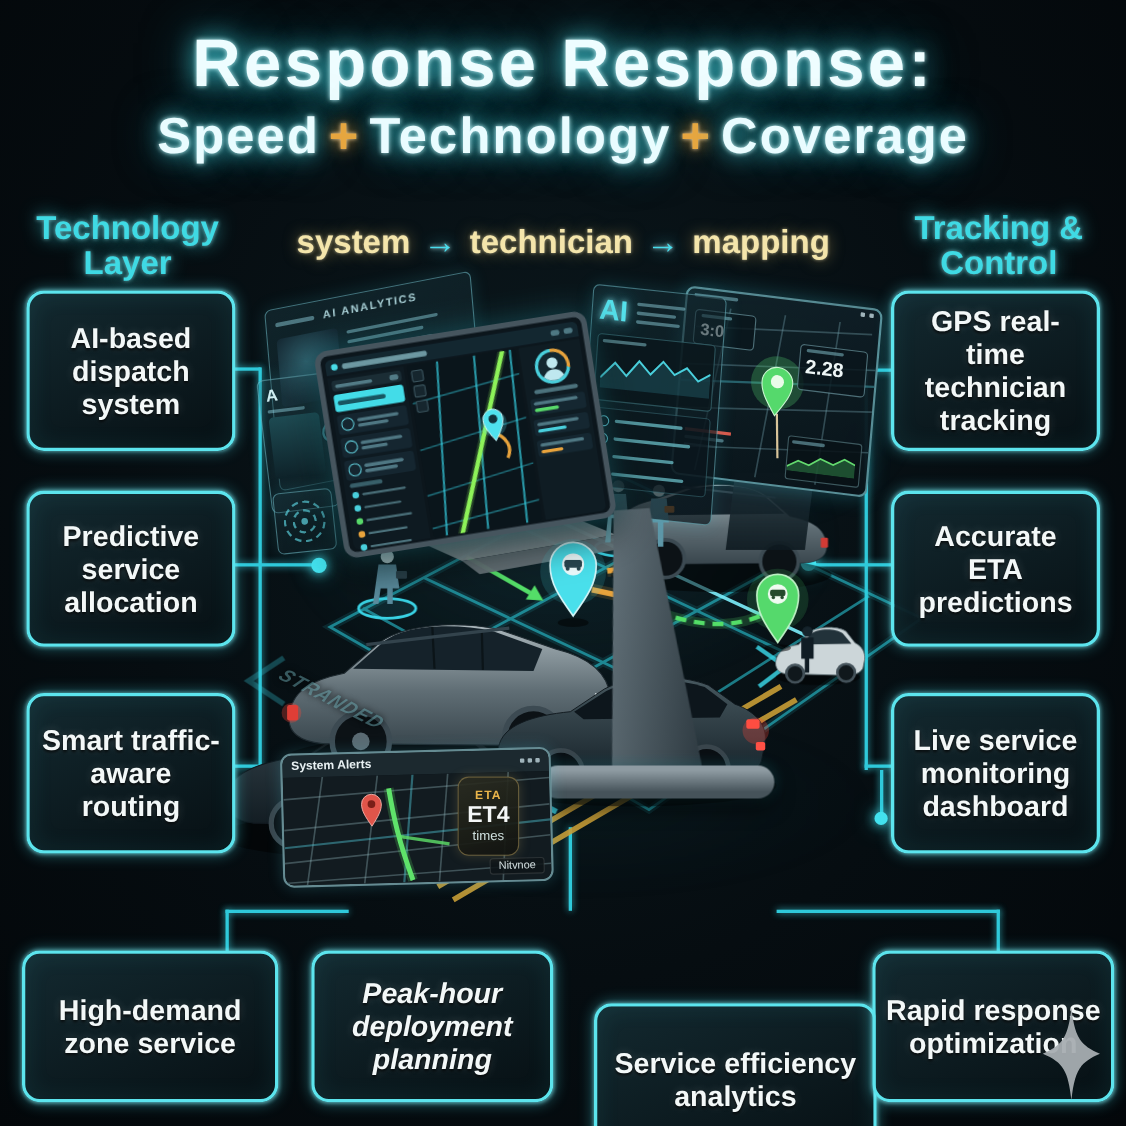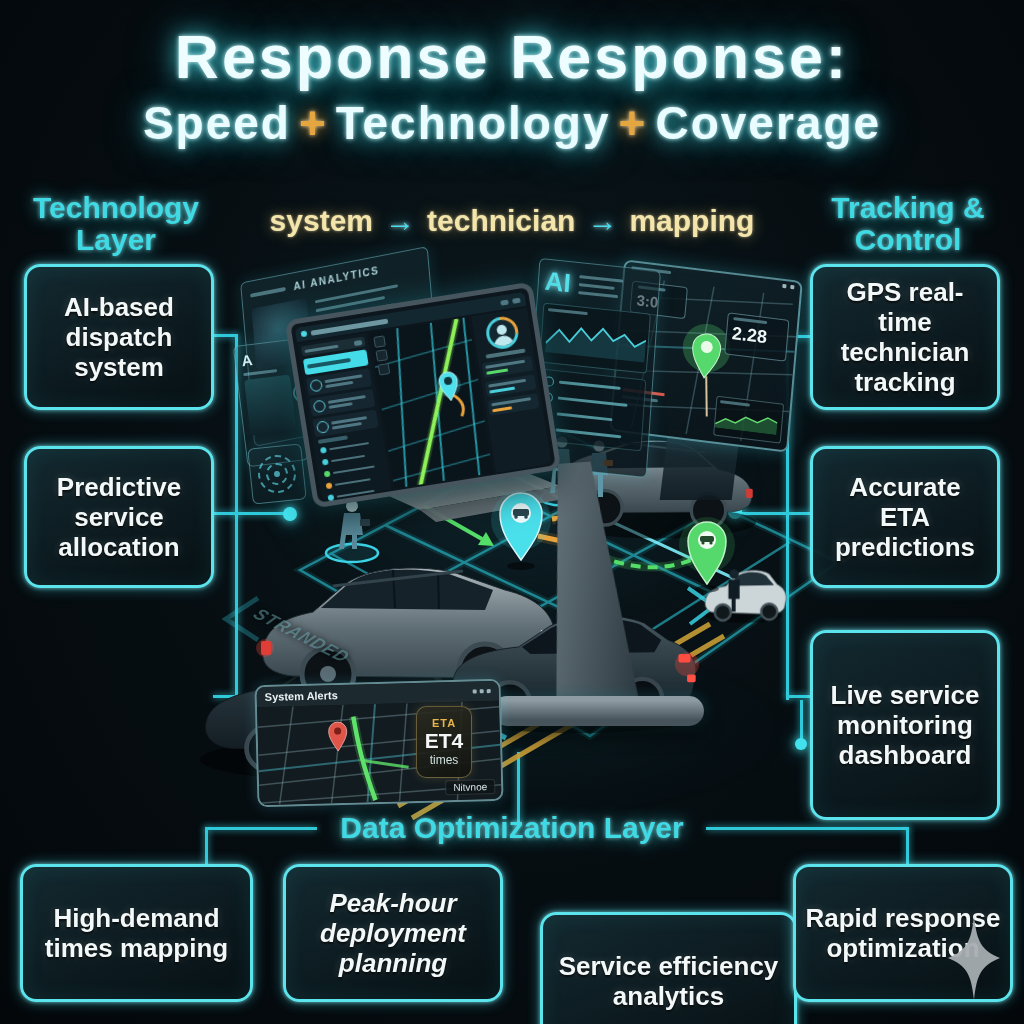--- a/index.html
+++ b/index.html
@@ -593,41 +593,43 @@
       <span>Speed</span><span class="plus">+</span><span>Technology</span><span class="plus">+</span><span>Coverage</span>
     </div>
   </div>
 
   <div class="abs flow">
     <span>system</span><span class="flow-arrow">→</span><span>technician</span><span class="flow-arrow">→</span><span>mapping</span>
   </div>
 
   <div class="abs col-head" style="left:10px;top:192px;">Technology Layer</div>
   <div class="abs col-head" style="left:802px;top:192px;">Tracking &amp; Control</div>
-  <div class="abs bottom-head">Data Optimization Layer</div>
 
   <div class="abs nbox side" style="left:24px;top:264px;height:146px;">
       <span>AI-based dispatch system</span>
     </div>
   <div class="abs nbox side" style="left:24px;top:446px;height:142px;">
       <span>Predictive service allocation</span>
     </div>
+  <div class="abs nbox side" style="left:24px;top:630px;height:146px;">
+      <span>Smart traffic-aware routing</span>
+    </div>
 
   <div class="abs nbox side" style="left:810px;top:264px;height:146px;">
       <span>GPS real-time technician tracking</span>
     </div>
   <div class="abs nbox side" style="left:810px;top:446px;height:142px;">
       <span>Accurate ETA predictions</span>
     </div>
-  <div class="abs nbox side" style="left:810px;top:630px;height:190px;">
+  <div class="abs nbox side" style="left:810px;top:630px;height:146px;">
       <span>Live service monitoring dashboard</span>
     </div>
 
   <div class="abs nbox bot" style="left:20px;width:233px;">
-      <span>High-demand times mapping</span>
+      <span>High-demand zone service</span>
     </div>
   <div class="abs nbox bot" style="left:283px;width:220px;font-style:italic;">
       <span>Peak-hour deployment planning</span>
     </div>
   <div class="abs nbox bot" style="left:540px;width:257px;margin-top:48px;">
       <span>Service efficiency analytics</span>
     </div>
   <div class="abs nbox bot" style="left:793px;width:220px;">
       <span>Rapid response optimization</span>
     </div>

